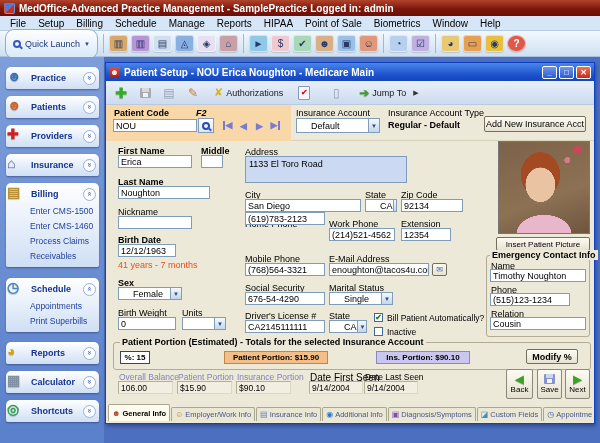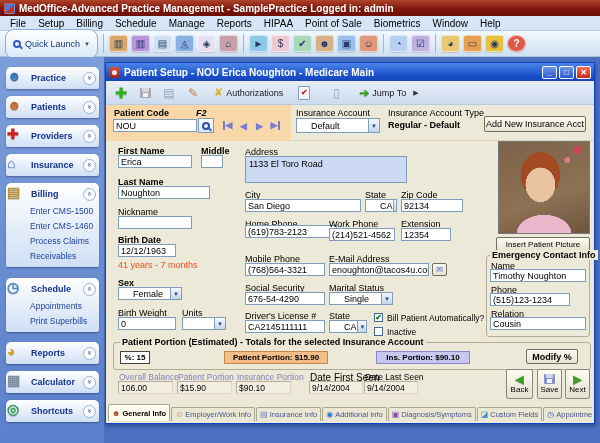--- a/index.html
+++ b/index.html
@@ -371,21 +371,21 @@
     <div class="inp" style="left:139px;top:136px;width:116px">San Diego</div>
     <span class="lbl" style="left:259px;top:127px">State</span>
     <div class="dd" style="left:259px;top:136px;width:32px">
       <span>CA</span>
         <span class="cap">▼</span>
     </div>
     <span class="lbl" style="left:295px;top:127px">Zip Code</span>
     <div class="inp" style="left:295px;top:136px;width:62px">92134</div>
 
     <span class="lbl" style="left:139px;top:156px">Home Phone</span>
-    <div class="inp" style="left:139px;top:162px;width:92px">(619)783-2123</div>
+    <div class="inp" style="left:139px;top:149px;width:80px">(619)783-2123</div>
     <span class="lbl" style="left:223px;top:156px">Work Phone</span>
     <div class="inp" style="left:223px;top:165px;width:66px">(214)521-4562</div>
     <span class="lbl" style="left:295px;top:156px">Extension</span>
     <div class="inp" style="left:295px;top:165px;width:50px">12354</div>
 
     <span class="lbl" style="left:139px;top:191px">Mobile Phone</span>
     <div class="inp" style="left:139px;top:200px;width:80px">(768)564-3321</div>
     <span class="lbl" style="left:223px;top:191px">E-Mail Address</span>
     <div class="inp" style="left:223px;top:200px;width:100px">enoughton@tacos4u.com</div>
     <div class="btn" style="left:326px;top:200px;width:15px;height:13px">

